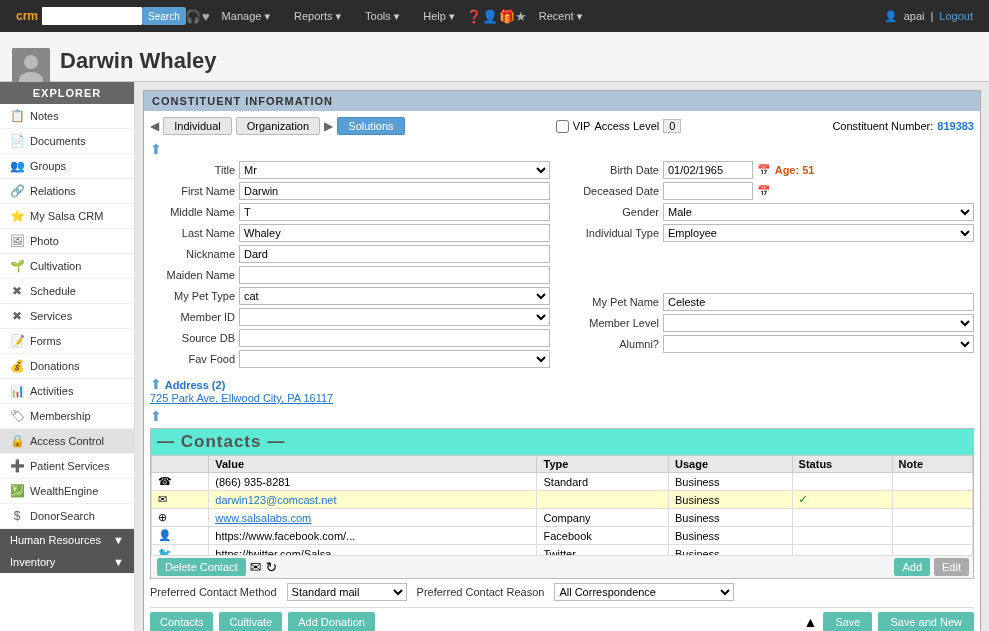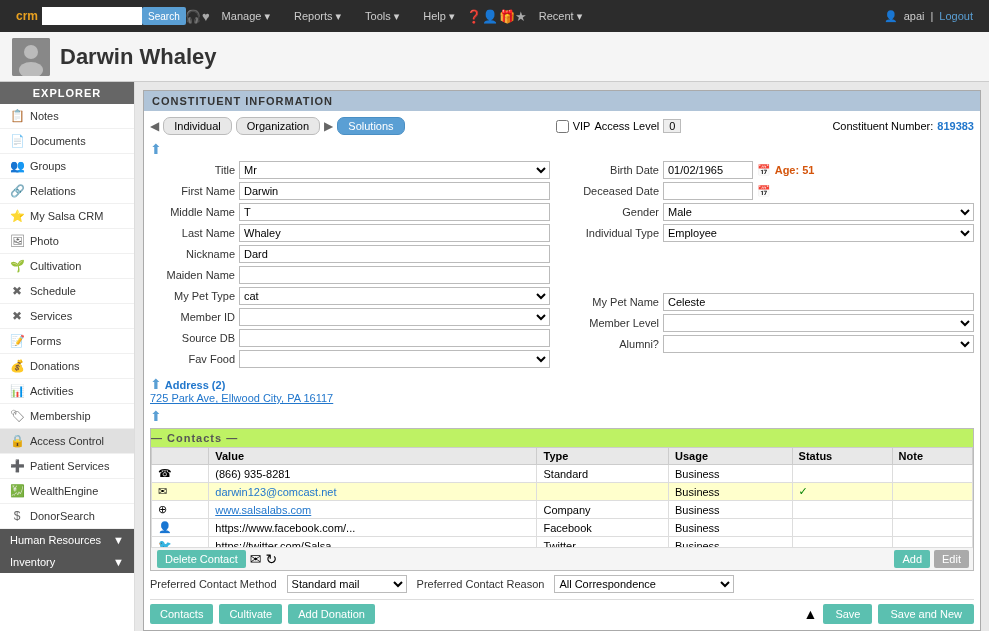--- a/index.html
+++ b/index.html
@@ -57,22 +57,22 @@
       align-items: center;
       gap: 6px;
     }
     .top-nav-right a { color: #5a9fd4; text-decoration: none; }
 
     
     .page-header {
       background: #f5f5f5;
       height: 50px;
       display: flex;
-      align-items: center;
-      padding: 4px 12px;
+      align-items: flex-start;
+      padding: 16px 12px;
       gap: 10px;
       border-bottom: 1px solid #ccc;
     }
     .avatar {
       width: 38px;
       height: 38px;
       background: #888;
       border-radius: 2px;
       overflow: hidden;
       display: flex;
@@ -166,21 +166,21 @@
       gap: 4px;
       margin-bottom: 6px;
     }
     .tab-arrow { color: #666; font-size: 12px; cursor: pointer; }
     .tab-btn {
       background: #e8e8e8;
       border: 1px solid #bbb;
       padding: 2px 10px;
       font-size: 11px;
       cursor: pointer;
-      border-radius: 7px;
+      border-radius: 2px;
     }
     .tab-btn.active {
       background: #5a9fd4;
       color: #fff;
       border-color: #4a8fc4;
     }
     .tab-vip {
       margin-left: auto;
       display: flex;
       align-items: center;
@@ -231,25 +231,25 @@
     }
     .address-label { color: #2277cc; font-weight: bold; cursor: pointer; }
     .address-link { color: #2277cc; text-decoration: underline; cursor: pointer; font-size: 11px; }
 
     
     .contacts-section {
       border: 1px solid #bbb;
       margin: 4px 0;
     }
     .contacts-header-row {
-      background: #bef264;
-      display: flex;
-      align-items: center;
-      padding: 3px 0;
-      font-size: 11px;
+      background: #5eead4;
+      display: flex;
+      align-items: center;
+      padding: 3px 6px;
+      font-size: 17px;
       font-weight: bold;
       color: #555;
       letter-spacing: 1px;
     }
     .contacts-table {
       width: 100%;
       border-collapse: collapse;
       font-size: 11px;
     }
     .contacts-table th {

